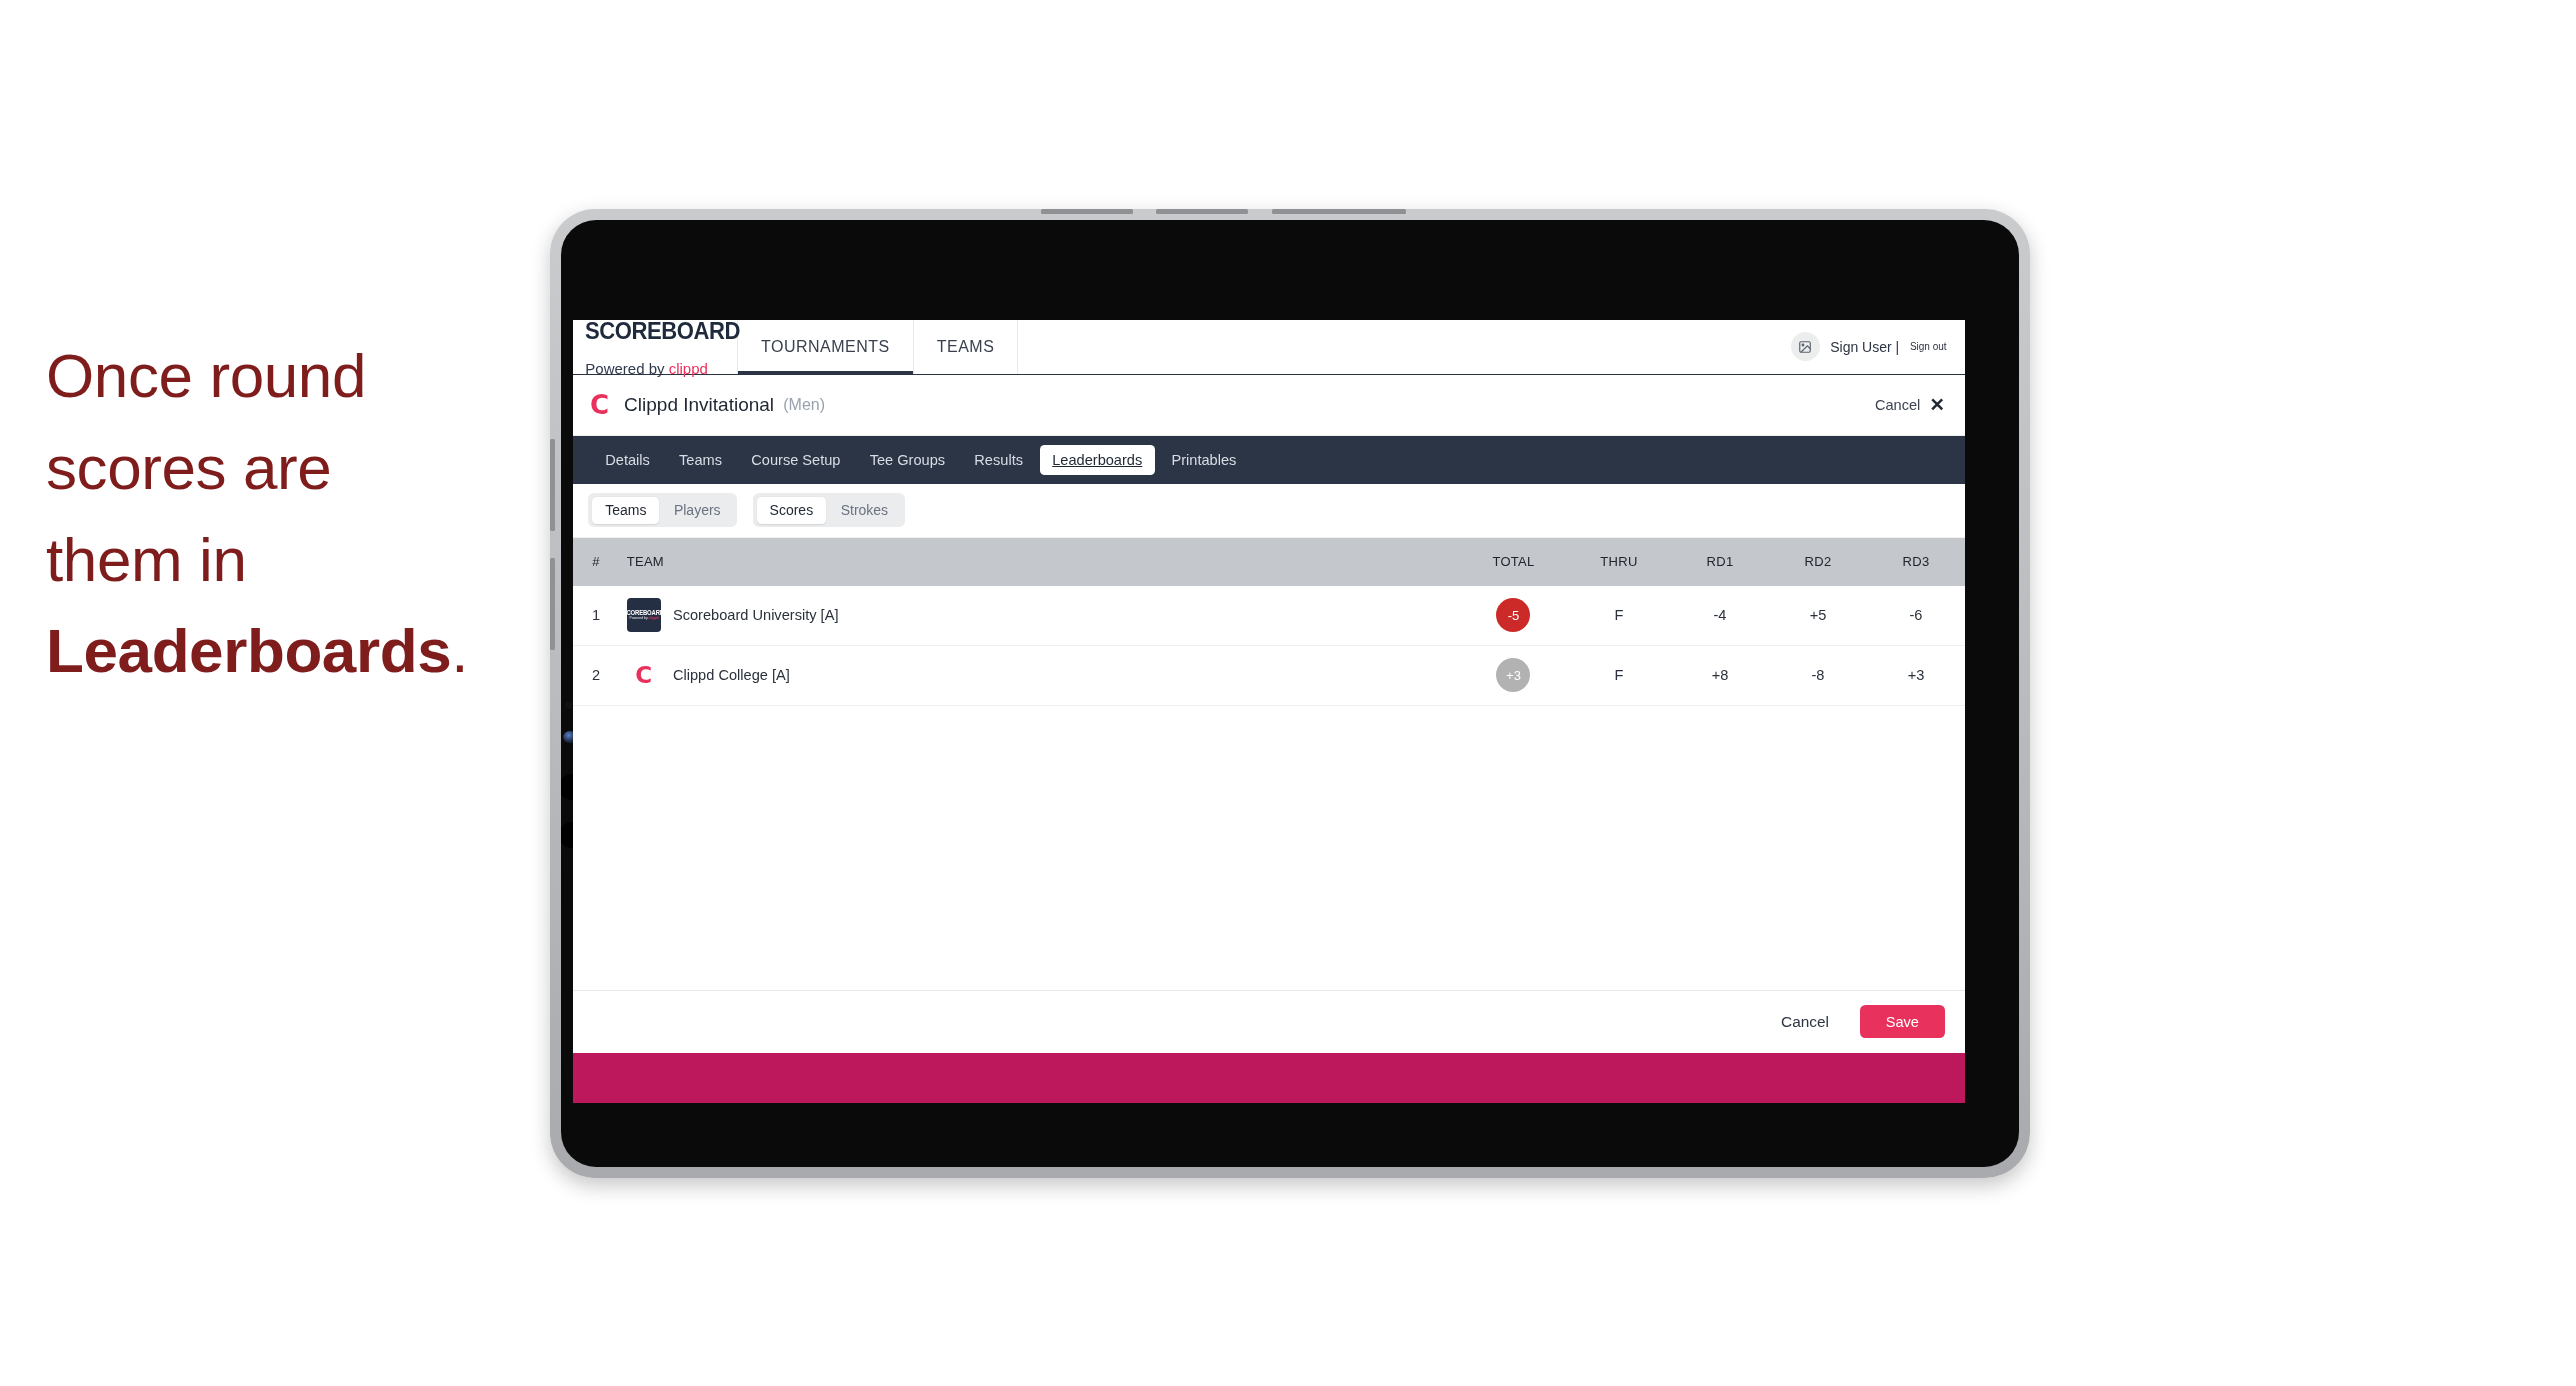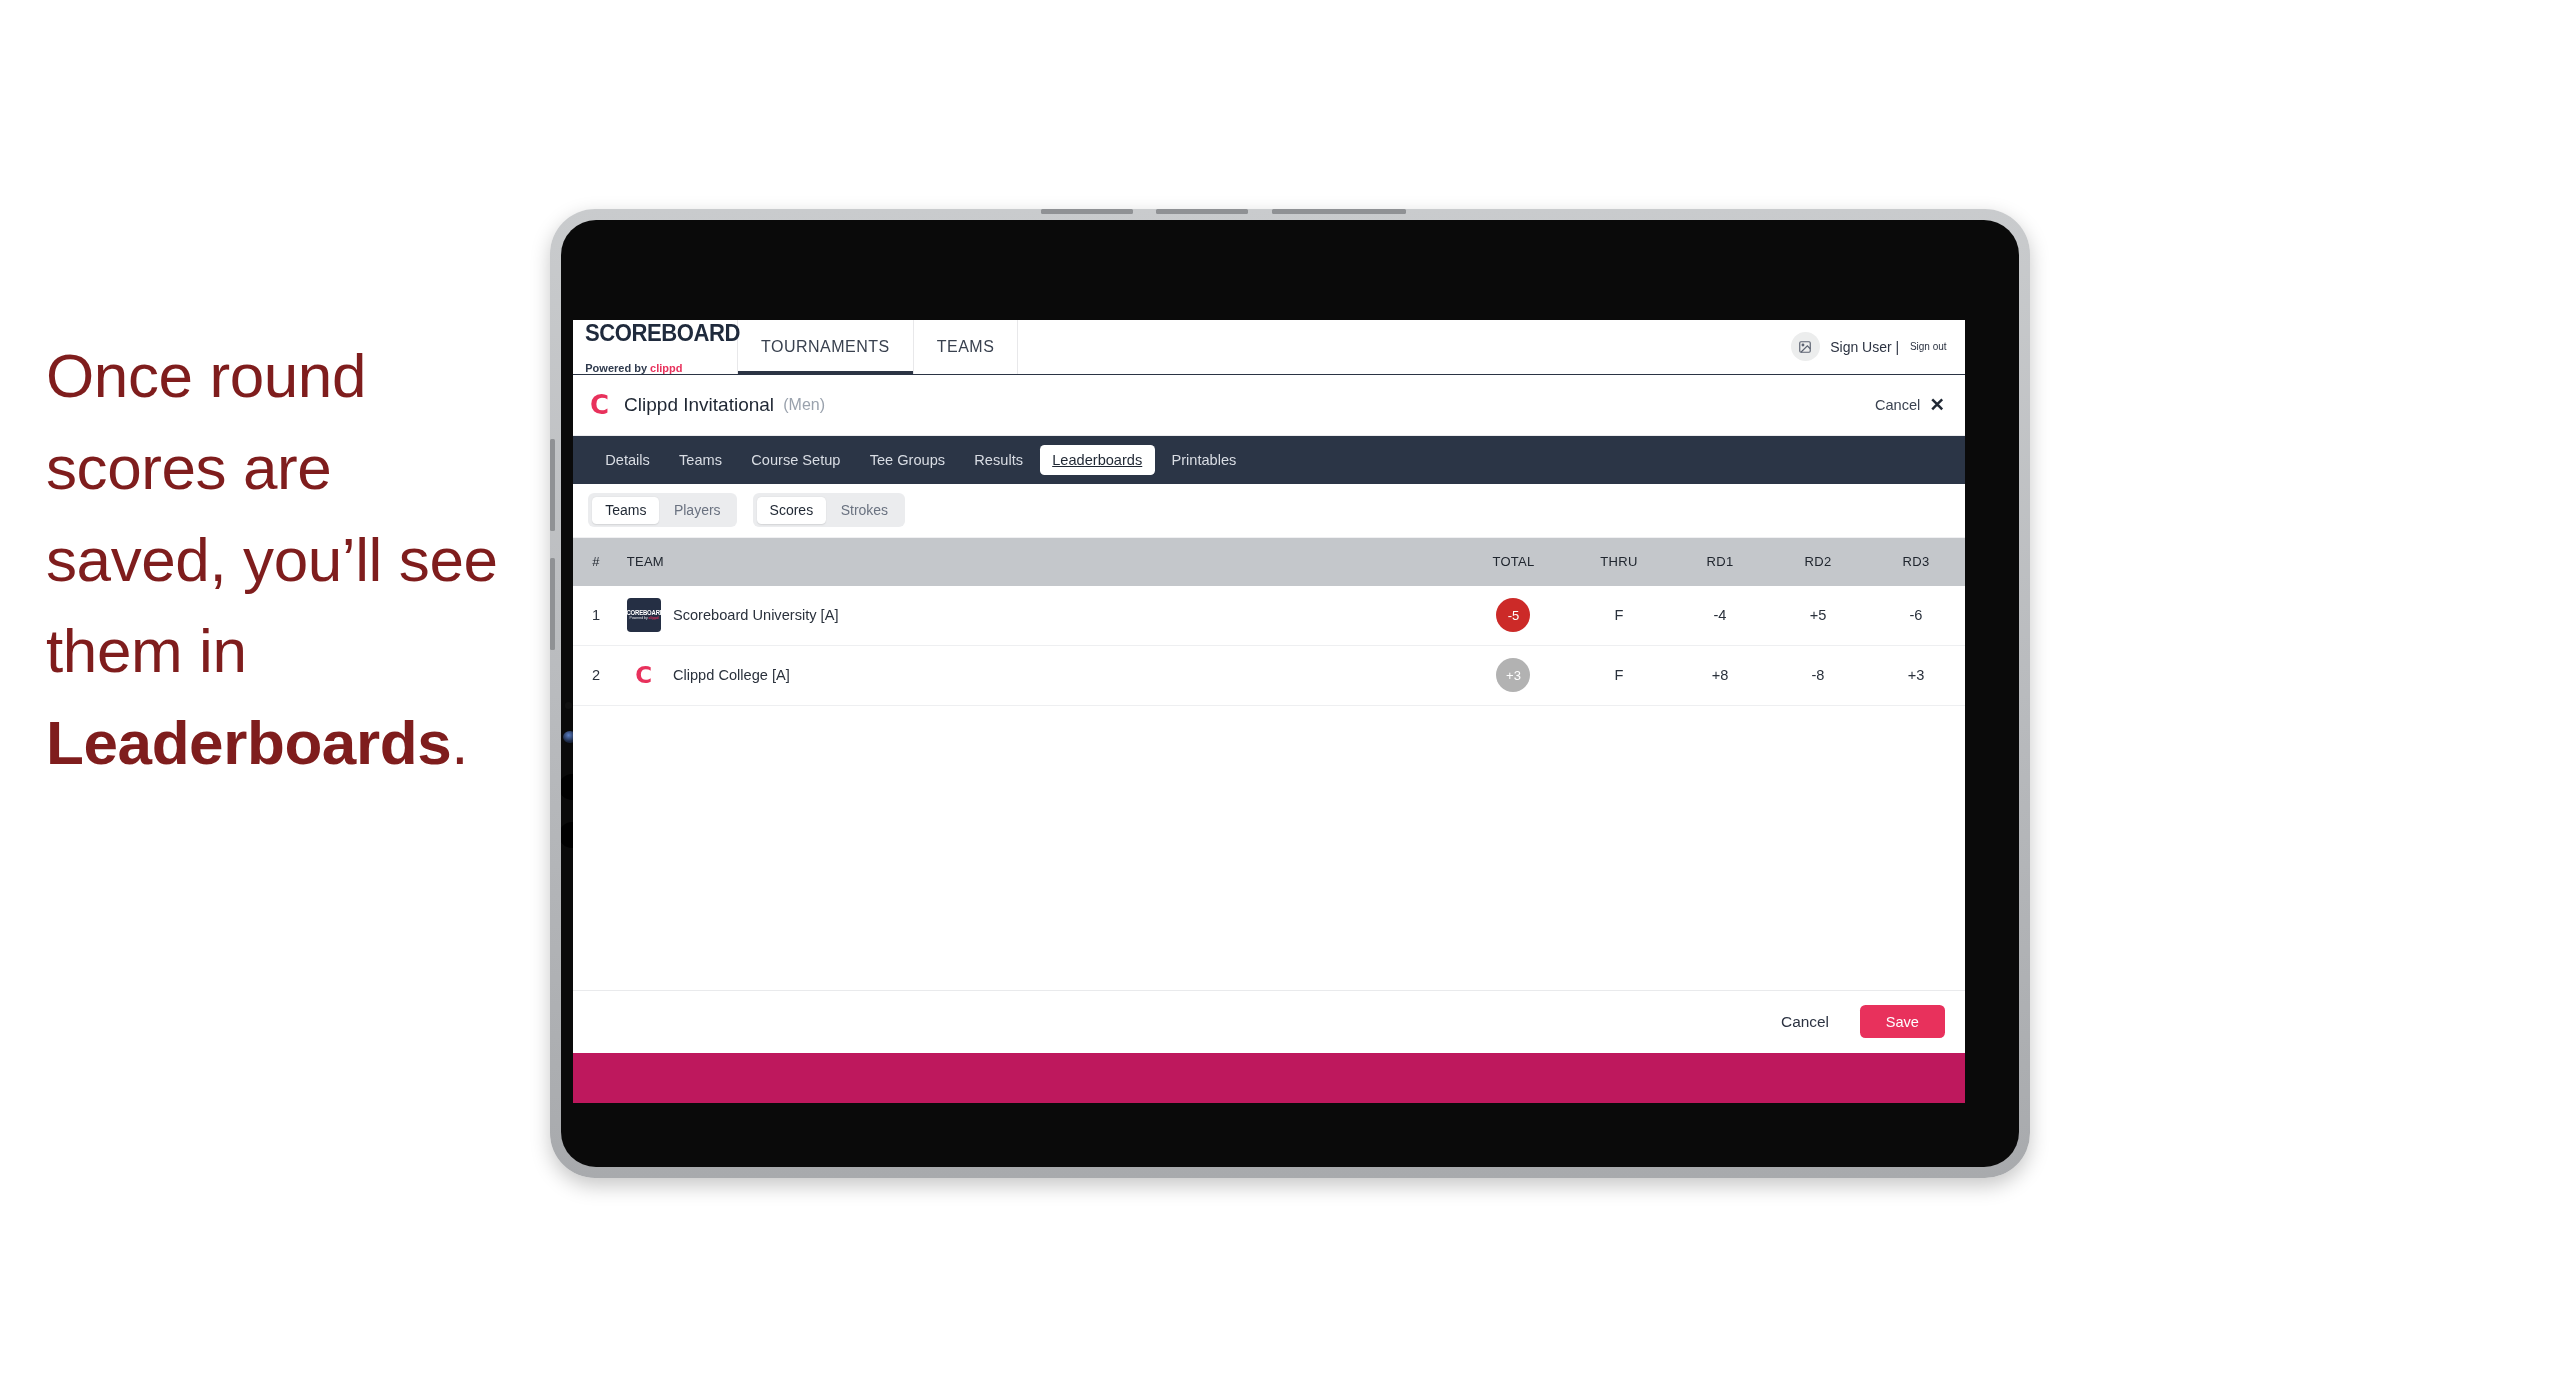--- a/index.html
+++ b/index.html
@@ -93,24 +93,24 @@
   #brand-title {
     font-size: 24px;
     font-weight: bold;
     letter-spacing: -0.5px;
     color: #1f2a3c;
     font-family: "Liberation Sans Narrow","Liberation Sans", sans-serif;
     transform: scaleX(0.92);
     transform-origin: left center;
   }
   #brand-sub {
-    font-size: 11px;
+    font-size: 15px;
     color: #2f3a4d;
     margin-top: 15px;
-    font-weight: bold;
+    font-weight: normal;
   }
   #brand-sub .clippd { color: #e8315c; }
 
   .topnav-tab {
     display: flex; align-items: center; justify-content: center;
     padding: 0 23px;
     font-size: 16px;
     color: #39414f;
     letter-spacing: 0.5px;
     border-right: 0.8px solid #e8e8ea;
@@ -309,21 +309,20 @@
     cursor: pointer;
     font-family: "Liberation Sans", sans-serif;
   }
 </style>
 </head>
 <body>
 
 <div id="annotation">
   <div>Once round</div>
   <div>scores are</div>
-  <div>saved, you’ll see</div>
   <div>them in</div>
   <div>
     <span class="bold">Leaderboards</span><span>.</span>
   </div>
 </div>
 
 <div id="tablet">
   <div class="edge-btn" id="btn-top-1"></div>
   <div class="edge-btn" id="btn-top-2"></div>
   <div class="edge-btn" id="btn-top-3"></div>

